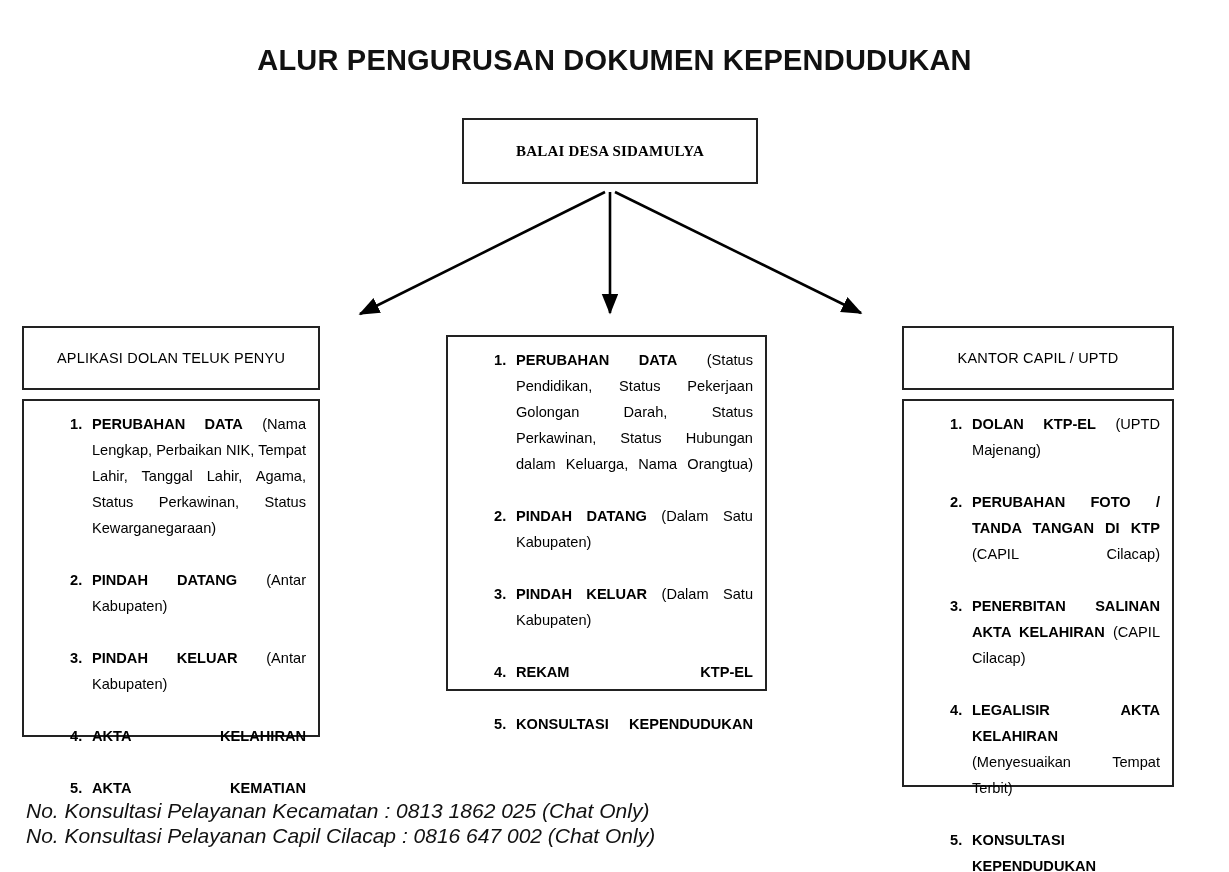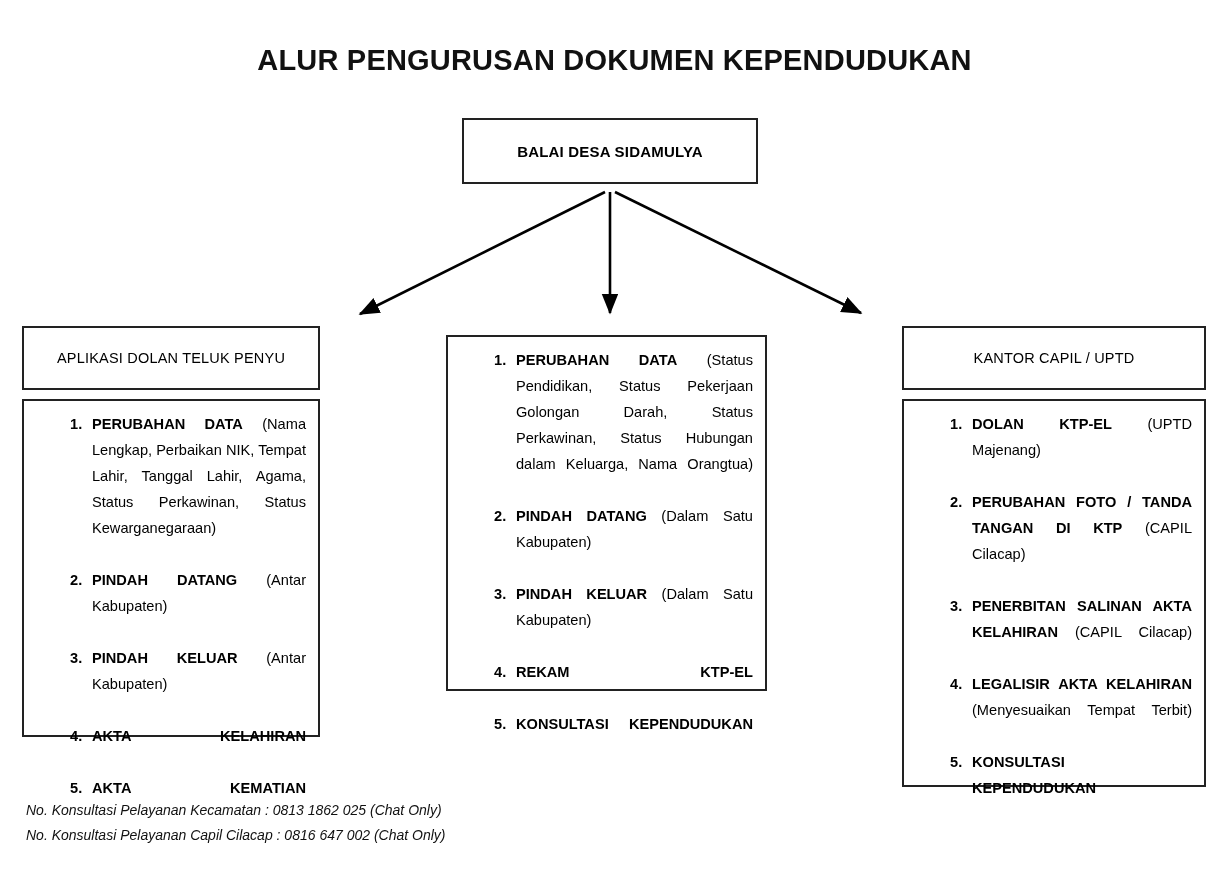--- a/index.html
+++ b/index.html
@@ -37,20 +37,21 @@
     border: 2px solid #222222;
     box-sizing: border-box;
     display: flex;
     align-items: center;
     justify-content: center;
   }
   #root-box .node-label {
     font-size: 15px;
     font-weight: bold;
     letter-spacing: 0.2px;
+    font-family: Liberation Serif, serif;
   }
 
   
   #connectors {
     position: absolute;
     left: 0;
     top: 0;
     width: 1229px;
     height: 872px;
     pointer-events: none;
@@ -119,30 +120,30 @@
     display: inline-block;
     width: 100%;
     height: 0;
   }
 
   
   #col-1 { left: 22px;  top: 326px; width: 298px; }
   #col-1 .col-body { height: 338px; }
   #col-2 { left: 446px; top: 326px; width: 321px; }
   #col-2 .col-body { height: 356px; }
-  #col-3 { left: 902px; top: 326px; width: 304px; }
+  #col-3 { left: 902px; top: 326px; width: 272px; }
   #col-3 .col-body { height: 388px; }
 
   
   #footer {
     position: absolute;
     left: 26px;
     top: 798px;
     font-style: italic;
-    font-size: 14px;
+    font-size: 21px;
     line-height: 25px;
     color: #111111;
   }
   #footer div { white-space: nowrap; }
 </style>
 </head>
 <body>
 
 <div id="page-title">ALUR PENGURUSAN DOKUMEN KEPENDUDUKAN</div>
 

